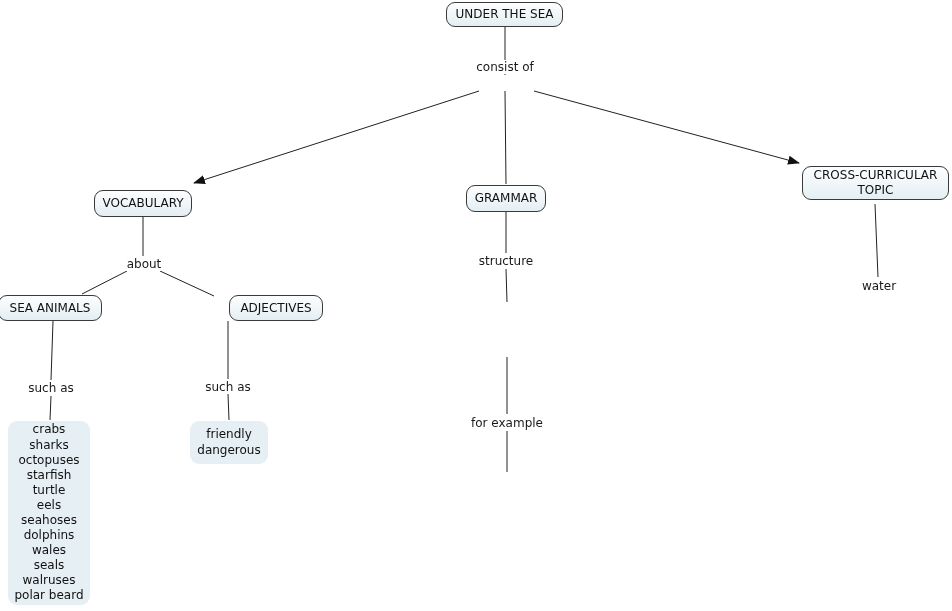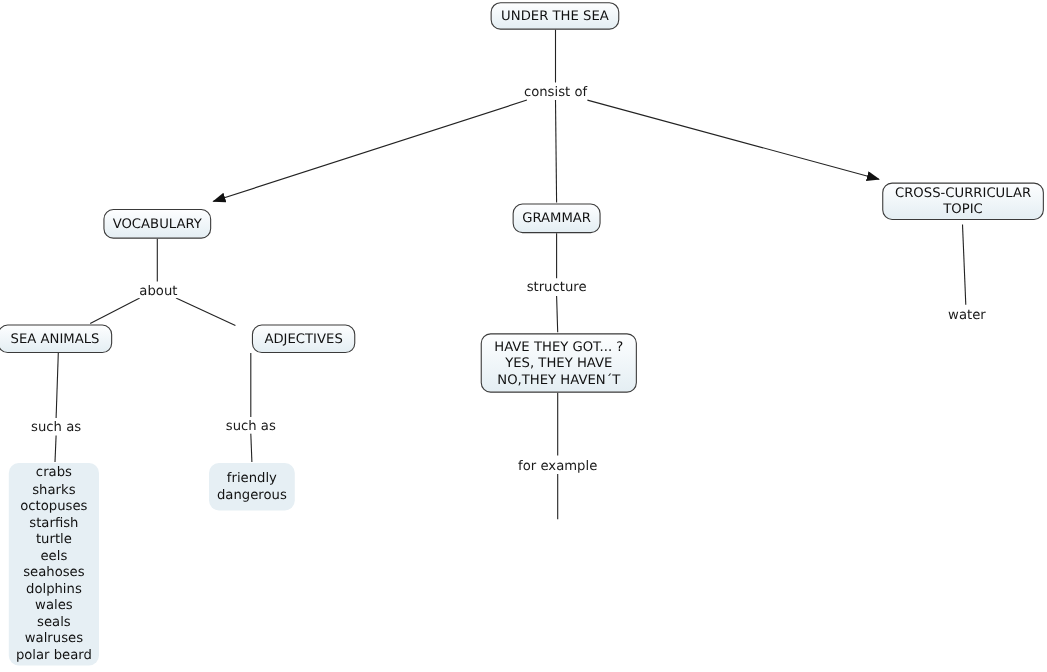--- a/index.html
+++ b/index.html
@@ -106,42 +106,39 @@
   <div class="node" style="left:94px; top:190px; width:98px; height:27px;">VOCABULARY</div>
 
   <div class="node" style="left:466px; top:185px; width:80px; height:27px;">GRAMMAR</div>
 
   <div class="node" style="left:802px; top:166px; width:147px; height:34px;">CROSS-CURRICULAR TOPIC</div>
 
   <div class="node" style="left:-2px; top:295px; width:104px; height:26px;">SEA ANIMALS</div>
 
   <div class="node" style="left:181px; top:295px; width:94px; height:26px;margin-left:48px;">ADJECTIVES</div>
 
-  <div class="node" style="left:437px; top:303px; width:142px; height:54px;">HAVE THEY GOT... ?
-YES, THEY HAVE
-NO,THEY HAVEN´T</div>
 
   <div class="plainbox" style="left:8px; top:421px; width:82px; height:184px;">crabs
 sharks
 octopuses
 starfish
 turtle
 eels
 seahoses
 dolphins
 wales
 seals
 walruses
 polar beard</div>
 
   <div class="plainbox" style="left:190px; top:421px; width:78px; height:43px;">friendly
 dangerous</div>
 
 
-  <div class="linklabel" style="left:505px; top:83px;">consist of</div>
+  <div class="linklabel" style="left:505px; top:67px;">consist of</div>
 
   <div class="linklabel" style="left:144px; top:264px;">about</div>
 
   <div class="linklabel" style="left:51px; top:388px;">such as</div>
 
   <div class="linklabel" style="left:228px; top:387px;">such as</div>
 
   <div class="linklabel" style="left:506px; top:261px;">structure</div>
 
   <div class="linklabel" style="left:507px; top:423px;">for example</div>

